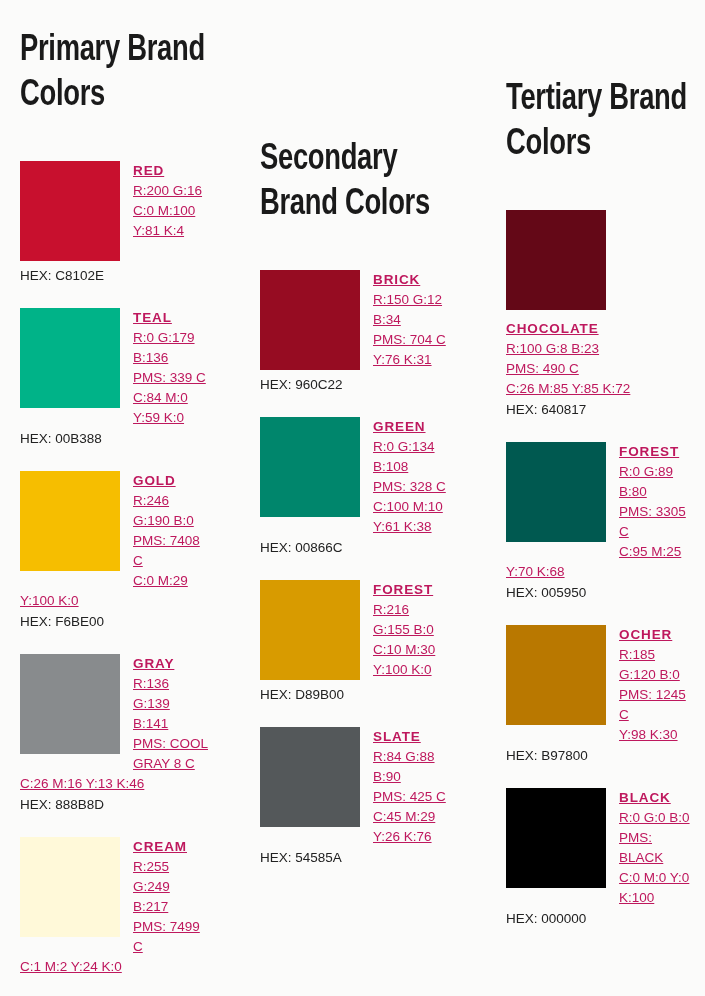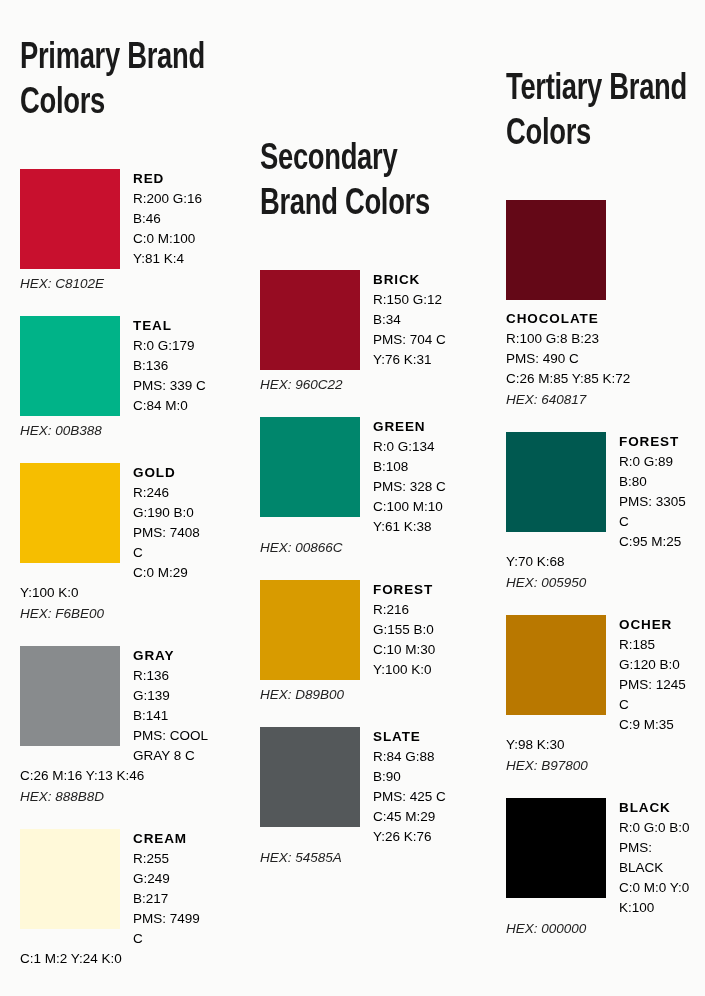--- a/index.html
+++ b/index.html
@@ -64,41 +64,41 @@
   .swatch {
     float: left;
     width: 100px;
     height: 100px;
     margin-right: 13px;
     margin-bottom: 4px;
   }
   .specs {
     font-size: 13.5px;
     line-height: 20px;
-    color: #000000;
+    color: #be185d;
+    text-decoration: underline;
   }
   .specs .name {
     font-weight: bold;
     letter-spacing: 0.9px;
     display: block;
   }
   .specs .line {
     display: block;
     white-space: nowrap;
   }
   
   .hex {
     clear: both;
     display: block;
     font-size: 13.5px;
     line-height: 20px;
     padding-top: 1px;
     color: #222222;
     white-space: nowrap;
-    font-style: italic;
   }
 
   
   .entry.below .specs {
     clear: both;
     padding-top: 9px;
   }
   .entry.below .swatch {
     margin-right: 0;
     margin-bottom: 0;
@@ -112,36 +112,36 @@
   <div class="column col-primary">
     <h1 class="col-head">Primary Brand
 Colors</h1>
     <div class="entries">
         <div class="entry">
           <div class="entry-body">
             <div class="swatch" style="background: rgb(200, 16, 46);"></div>
             <div class="specs">
               <span class="name">RED</span>
               <span class="line">R:200 G:16</span>
-              <span class="line">B:46</span>
               <span class="line">C:0 M:100</span>
               <span class="line">Y:81 K:4</span>
             </div>
           </div>
           <span class="hex">HEX: C8102E</span>
         </div>
         <div class="entry">
           <div class="entry-body">
             <div class="swatch" style="background: rgb(0, 179, 136);"></div>
             <div class="specs">
               <span class="name">TEAL</span>
               <span class="line">R:0 G:179</span>
               <span class="line">B:136</span>
               <span class="line">PMS: 339 C</span>
               <span class="line">C:84 M:0</span>
+              <span class="line">Y:59 K:0</span>
             </div>
           </div>
           <span class="hex">HEX: 00B388</span>
         </div>
         <div class="entry">
           <div class="entry-body">
             <div class="swatch" style="background: rgb(246, 190, 0);"></div>
             <div class="specs">
               <span class="name">GOLD</span>
               <span class="line">R:246</span>
@@ -280,21 +280,20 @@
         </div>
         <div class="entry">
           <div class="entry-body">
             <div class="swatch" style="background: rgb(185, 120, 0);"></div>
             <div class="specs">
               <span class="name">OCHER</span>
               <span class="line">R:185</span>
               <span class="line">G:120 B:0</span>
               <span class="line">PMS: 1245</span>
               <span class="line">C</span>
-              <span class="line">C:9 M:35</span>
               <span class="line">Y:98 K:30</span>
             </div>
           </div>
           <span class="hex">HEX: B97800</span>
         </div>
         <div class="entry">
           <div class="entry-body">
             <div class="swatch" style="background: rgb(0, 0, 0);"></div>
             <div class="specs">
               <span class="name">BLACK</span>

